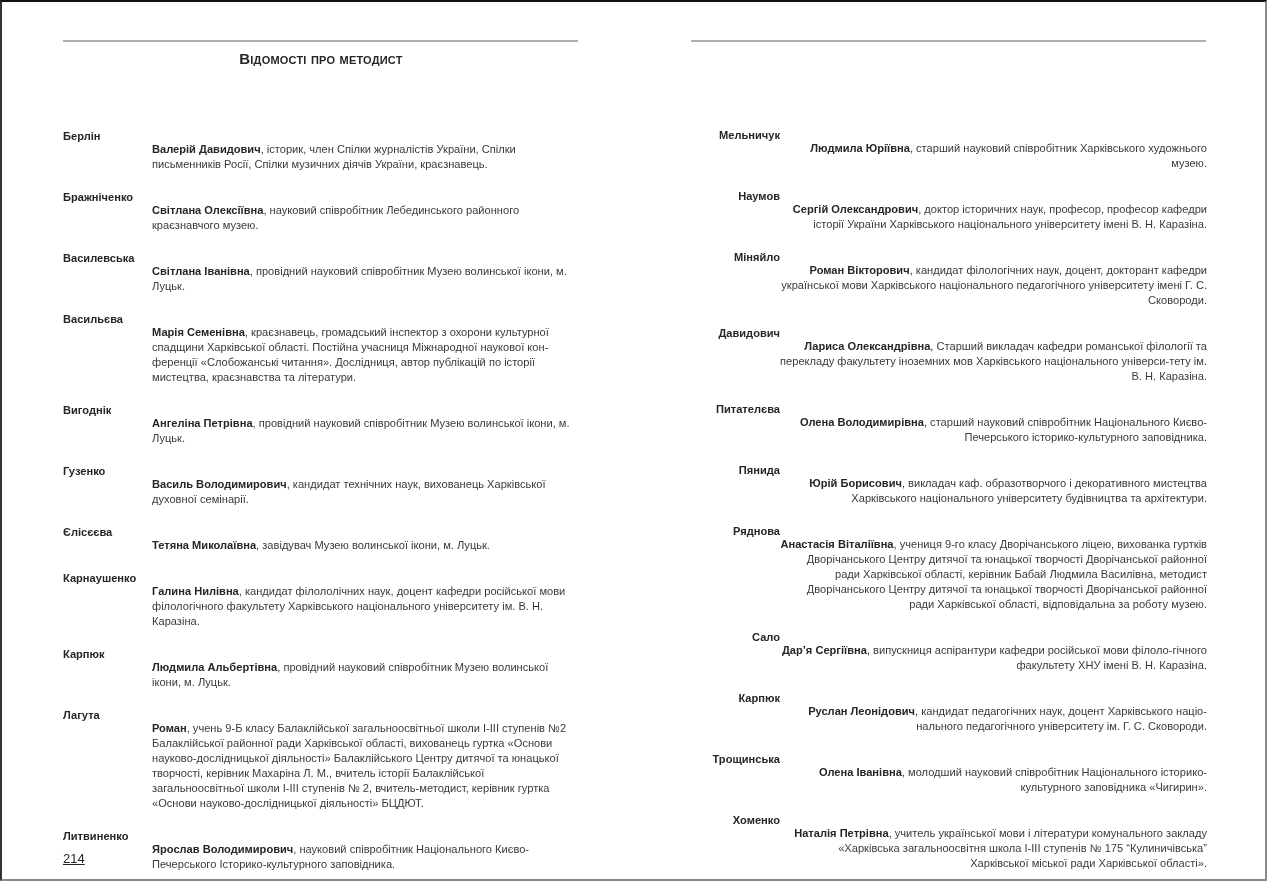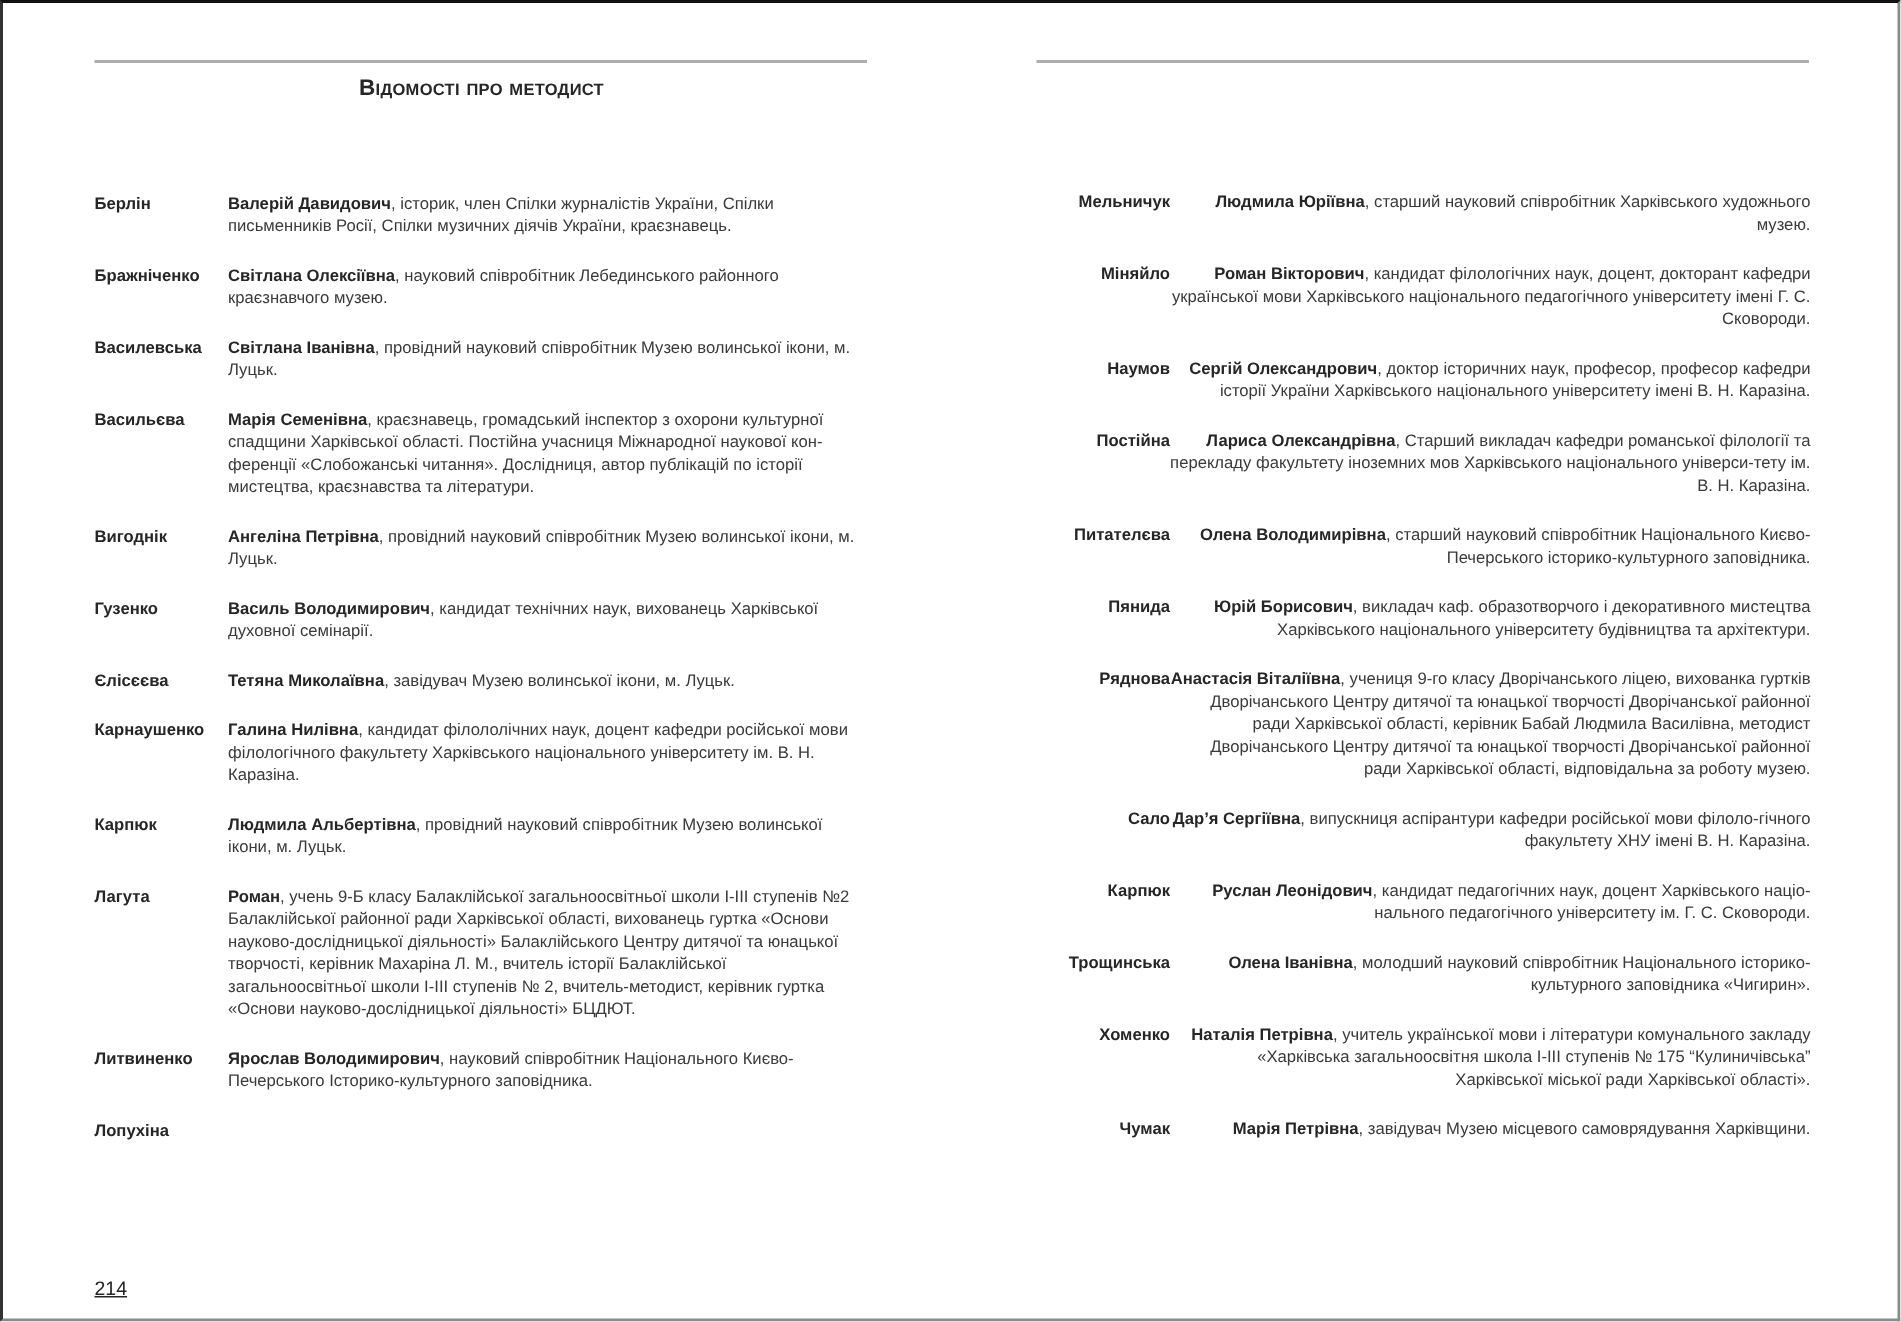--- a/index.html
+++ b/index.html
@@ -19,21 +19,21 @@
     .rule { position: absolute; top: 38px; left: 0; width: 515px; height: 2px; background: #aeaeae; }
     .title {
       position: absolute; top: 48px; left: 0; width: 516px; text-align: center;
       font-weight: bold; font-size: 15px; font-variant: small-caps; letter-spacing: 0.2px; color: #262626;
     }
     .entries { position: absolute; left: 0; width: 516px; }
     .page.left .entries { top: 127px; }
     .page.right .entries { top: 126px; text-align: right; }
     .entry { display: flex; font-size: 11.1px; line-height: 15px; margin-bottom: 18px; }
     .term { width: 89px; flex: 0 0 89px; font-weight: bold; color: #262626; }
-    .desc { flex: 1; color: #3a3a3a; }
+    .desc { flex: 1; color: #3a3a3a; margin-top: 13px; }
     .desc b { color: #262626; }
     .pagenum { position: absolute; top: 849px; font-size: 13px; color: #262626; }
     .page.left .pagenum { left: 0; text-decoration: underline; }
     .page.right .pagenum { right: 1px; margin-top: 32px; }
   </style>
 </head>
 <body>
 
 <div class="spread">
 
@@ -93,29 +93,29 @@
   </div>
 
   <div class="page right">
     <div class="rule"></div>
     <div class="entries">
         <div class="entry">
           <div class="term">Мельничук</div>
           <div class="desc"><b>Людмила Юріївна</b><span>, старший науковий співробітник Харківського художнього музею.</span></div>
         </div>
         <div class="entry">
+          <div class="term">Наумов</div>
+          <div class="desc"><b>Сергій Олександрович</b><span>, доктор історичних наук, професор, професор кафедри історії України Харківського національного університету імені В. Н. Каразіна.</span></div>
+        </div>
+        <div class="entry">
           <div class="term">Міняйло</div>
           <div class="desc"><b>Роман Вікторович</b><span>, кандидат філологічних наук, доцент, докторант кафедри української мови Харківського національного педагогічного університету імені Г. С. Сковороди.</span></div>
         </div>
         <div class="entry">
-          <div class="term">Наумов</div>
-          <div class="desc"><b>Сергій Олександрович</b><span>, доктор історичних наук, професор, професор кафедри історії України Харківського національного університету імені В. Н. Каразіна.</span></div>
-        </div>
-        <div class="entry">
-          <div class="term">Постійна</div>
+          <div class="term">Давидович</div>
           <div class="desc"><b>Лариса Олександрівна</b><span>, Старший викладач кафедри романської філології та перекладу факультету іноземних мов Харківського національного універси-тету ім. В. Н. Каразіна.</span></div>
         </div>
         <div class="entry">
           <div class="term">Питателєва</div>
           <div class="desc"><b>Олена Володимирівна</b><span>, старший науковий співробітник Національного Києво-Печерського історико-культурного заповідника.</span></div>
         </div>
         <div class="entry">
           <div class="term">Пянида</div>
           <div class="desc"><b>Юрій Борисович</b><span>, викладач каф. образотворчого і декоративного мистецтва Харківського національного університету будівництва та архітектури.</span></div>
         </div>

